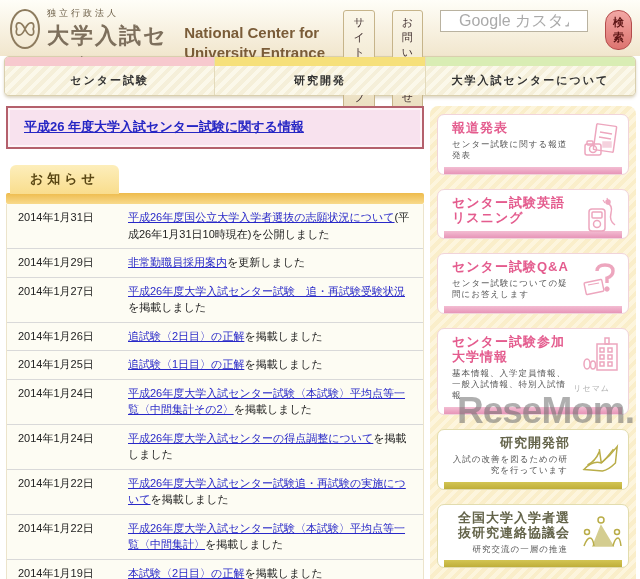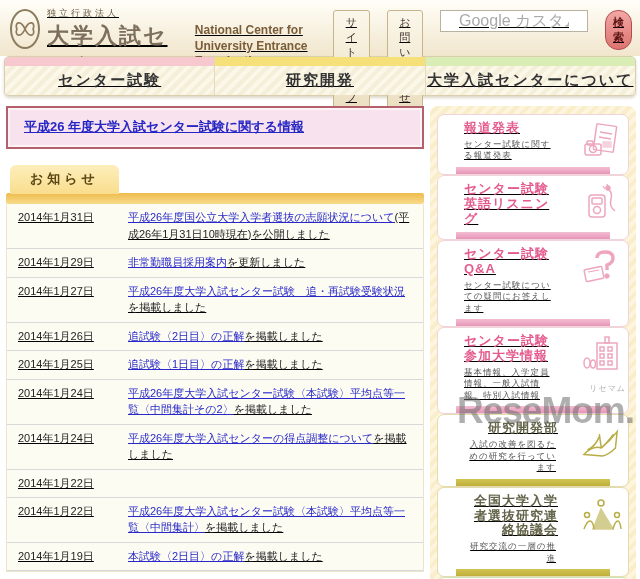--- a/index.html
+++ b/index.html
@@ -1,47 +1,47 @@
 <!DOCTYPE html>
 <html><head>
 <meta charset="utf-8">
 <style>
   * { margin:0; padding:0; box-sizing:border-box; }
   html,body { width:640px; height:579px; overflow:hidden; background:#fff;
     font-family:"Liberation Sans","DejaVu Sans",sans-serif; }
-  .page { position:relative; width:640px; height:429px;text-decoration:underline; }
+  .page { position:relative; width:640px; height:429px; }
 
   
   .site-header { height:56px; background:linear-gradient(#fffef8,#f1e6cd);
     display:flex; justify-content:space-between; padding:7px 8px 0 10px; }
   .logo-area { display:flex; align-items:flex-start; cursor:pointer; }
   .logo-mark { width:40px; height:40px; border:2px solid #8d7b5e; border-radius:50%;
     display:flex; align-items:center; justify-content:center; color:#8d7b5e; margin-top:2px; }
   .logo-mark svg { width:26px; height:26px; }
   .logo-text { margin-left:7px; }
   .logo-org { font-size:9px; color:#6a5c44; letter-spacing:3px; }
   .logo-title { font-size:22px; color:#7d6f5c; letter-spacing:2px; font-weight:bold; margin-top:1px; }
-  .logo-en { margin:16px 0 16px 10px; font-size:12px; font-weight:bold; color:#7a5c38; line-height:1.3; }
+  .logo-en { margin:16px 0 16px 10px; font-size:15px; font-weight:bold; color:#7a5c38; line-height:1.3; }
   .header-tools { display:flex; align-items:flex-start; gap:17px; padding-top:3px; }
   .hbtn { font-size:11px; color:#433; padding:4px 9px; border-radius:3px; cursor:pointer;
     background:linear-gradient(#fbf7ea,#ebdfc0); border:1px solid #c6b48a; }
   .search-input { width:148px; height:22px; border:1px solid #b9b2a0; font-size:16px;
     padding:0 18px; color:#555; background:#fff; }
   .search-input::placeholder { color:#aaa; }
   .search-btn { font-size:11px; font-weight:bold; color:#5c1414; padding:4px 7px; border-radius:13px;
     background:linear-gradient(#f2a7a4,#dd7470); border:1px solid #b44c4c; cursor:pointer; }
 
   
   .main-nav { display:flex; margin:0 4px; border:1px solid #d9cfae; border-radius:5px;
     overflow:hidden; box-shadow:0 2px 3px rgba(160,140,90,.35); height:40px; background:#faf6e6; }
   .nav-tab { flex:1; display:flex; flex-direction:column; cursor:pointer; }
   .nav-tab + .nav-tab { border-left:1px solid #e3dabb; }
   .nav-strip { height:9px; }
   .nav-body { flex:1; display:flex; align-items:center; justify-content:center;
-    font-size:15px; font-weight:bold; color:#333; letter-spacing:2px;
+    font-size:11px; font-weight:bold; color:#333; letter-spacing:2px;
     background:repeating-linear-gradient(135deg,#fbf8ea 0 4px,#f5efd9 4px 8px); }
 
   
   .content { display:flex; padding:10px 4px 0 6px; align-items:flex-start; }
   .left-col { flex:1; min-width:0; margin-right:6px; }
 
   .notice-banner { border:2px solid #b4606c; background:#f8e2ee; padding:9px 16px 11px;
     box-shadow:0 0 0 2px #fdf3f7 inset; }
   .notice-banner a { font-size:13px; font-weight:bold; color:#2626c4; text-decoration:underline; cursor:pointer; }
 
@@ -53,21 +53,21 @@
     background:linear-gradient(#eebb4c,#f8da8c); }
   .news-list { list-style:none; background:#fdfcf3; border:1px solid #ece4cb; border-top:none; }
   .news-row { display:flex; border-bottom:1px solid #d9d9d9; padding:5px 0 6px; }
   .news-date { flex:0 0 121px; font-size:11px; color:#222; padding-left:11px; padding-top:1px; }
   .news-text { flex:1; font-size:11px; color:#222; line-height:1.5; padding-right:8px; }
   .news-text a { color:#2929c8; text-decoration:underline; cursor:pointer; }
 
   
   .sidebar { flex:0 0 206px; background:repeating-linear-gradient(135deg,#fdf5dd 0 4px,#faeeca 4px 8px);
     border-radius:8px 8px 0 0; padding:8px 7px 0; }
-  .side-card { background:#fff; border-radius:7px; margin-bottom:0; padding:6px 26px 0;
+  .side-card { background:#fff; border-radius:7px; margin-bottom:14px; padding:6px 14px 0;
     position:relative; overflow:hidden; cursor:pointer; }
   .card-title { font-size:13px; font-weight:bold; letter-spacing:1px; line-height:1.15; padding-right:44px; }
   .card-sub { font-size:8.5px; color:#555; line-height:1.35; margin-top:3px; padding-right:46px;
     letter-spacing:1px; min-height:11px; }
   .card-bar { height:7px; margin:5px -8px 0; }
   .card-icon { position:absolute; right:5px; top:7px; width:44px; height:40px; }
   .card-icon svg { width:100%; height:100%; }
   .theme-pink { border:1px solid #f1d4da; }
   .theme-pink .card-title { color:#e45c8e; }
   .theme-pink .card-bar { background:linear-gradient(#f3bdd2,#e795b8); }
@@ -76,21 +76,21 @@
   .theme-olive .card-title { color:#64644a; }
   .theme-olive .card-bar { background:linear-gradient(#d3c553,#bfae3a); }
   .theme-olive .card-icon { color:#b9ad48; }
   .theme-green { border:1px solid #d5e4b8; }
   .theme-green .card-title { color:#5a6b45; }
   .theme-green .card-bar { background:linear-gradient(#bcd57e,#a4c85e); }
   .theme-green .card-icon { color:#a9c964; }
 
   .watermark { position:absolute; right:6px; bottom:0; color:rgba(110,110,110,.55);
     font-size:37px; font-weight:bold; letter-spacing:-1px; line-height:1; pointer-events:none; }
-  .watermark .wm-ruby { position:absolute; top:-7px; right:8px; font-size:8px; letter-spacing:1px;
+  .watermark .wm-ruby { position:absolute; top:-7px; right:24px; font-size:8px; letter-spacing:1px;
     font-weight:normal; }
 </style>
 </head>
 <body>
 
 <div class="page">
 
   <header class="site-header">
     <div class="logo-area">
       <span class="logo-mark">
@@ -162,20 +162,21 @@
             <li class="news-row">
               <span class="news-date">2014年1月24日</span>
               <span class="news-text"><a>平成26年度大学入試センター試験〈本試験〉平均点等一覧〈中間集計その2〉</a><span>を掲載しました</span></span>
             </li>
             <li class="news-row">
               <span class="news-date">2014年1月24日</span>
               <span class="news-text"><a>平成26年度大学入試センターの得点調整について</a><span>を掲載しました</span></span>
             </li>
             <li class="news-row">
               <span class="news-date">2014年1月22日</span>
+              <span class="news-text"><a>平成26年度大学入試センター試験追・再試験の実施について</a><span>を掲載しました</span></span>
             </li>
             <li class="news-row">
               <span class="news-date">2014年1月22日</span>
               <span class="news-text"><a>平成26年度大学入試センター試験〈本試験〉平均点等一覧〈中間集計〉</a><span>を掲載しました</span></span>
             </li>
             <li class="news-row">
               <span class="news-date">2014年1月19日</span>
               <span class="news-text"><a>本試験〈2日目〉の正解</a><span>を掲載しました</span></span>
             </li>
           </ul>

